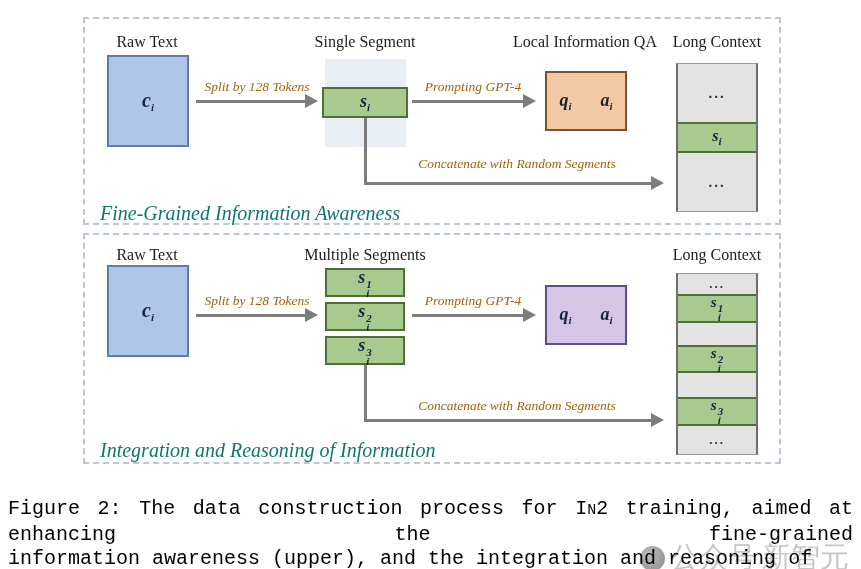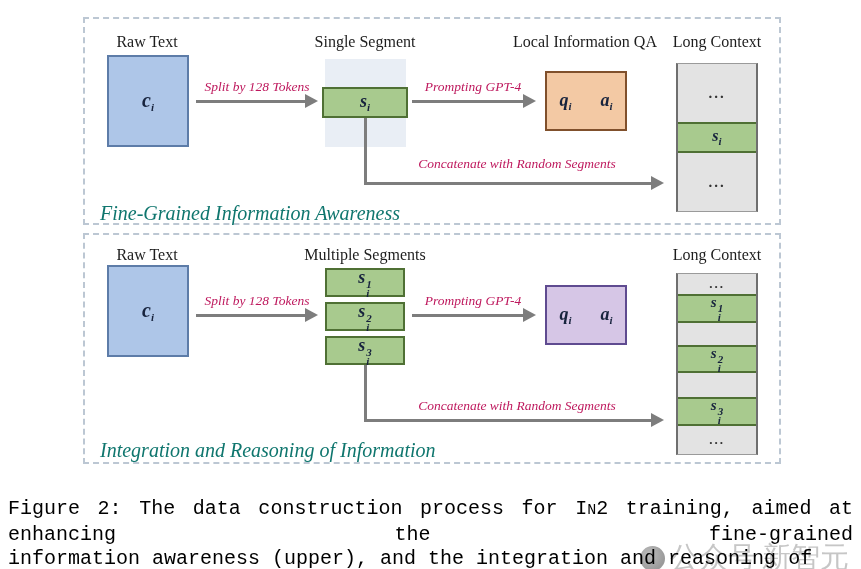--- a/index.html
+++ b/index.html
@@ -6,21 +6,21 @@
   .canvas{position:relative;width:861px;height:569px;background:#ffffff;overflow:hidden;
           font-family:"DejaVu Serif",serif;color:#1d1d1d;}
 
   
   .panel{position:absolute;left:83px;width:698px;border:2px dashed #bcc7d3;box-sizing:border-box;font-family:Liberation Serif, serif;}
   .panel-upper{top:17px;height:208px;}
   .panel-lower{top:233px;height:231px;}
 
   
   .t-title{position:absolute;font-size:16px;text-align:center;color:#1d1d1d;white-space:nowrap;}
-  .a-label{position:absolute;font-size:13.5px;font-style:italic;text-align:center;color:#be185d;white-space:nowrap;}
+  .a-label{position:absolute;font-size:13.5px;font-style:italic;text-align:center;color:#a16207;white-space:nowrap;}
   .red-label{position:absolute;font-size:20px;font-style:italic;color:#0f766e;white-space:nowrap;}
 
   
   .math{font-style:italic;font-weight:bold;font-size:18px;color:#17233d;line-height:1;}
   .math sub{font-size:11px;vertical-align:-4px;font-style:italic;}
   .stack{display:inline-flex;flex-direction:column;align-items:flex-start;font-size:11px;
          line-height:9px;vertical-align:-5px;margin-left:1px;}
 
   
   .box-raw{position:absolute;width:82px;height:92px;background:#aec6e8;border:2px solid #5d7ca8;

